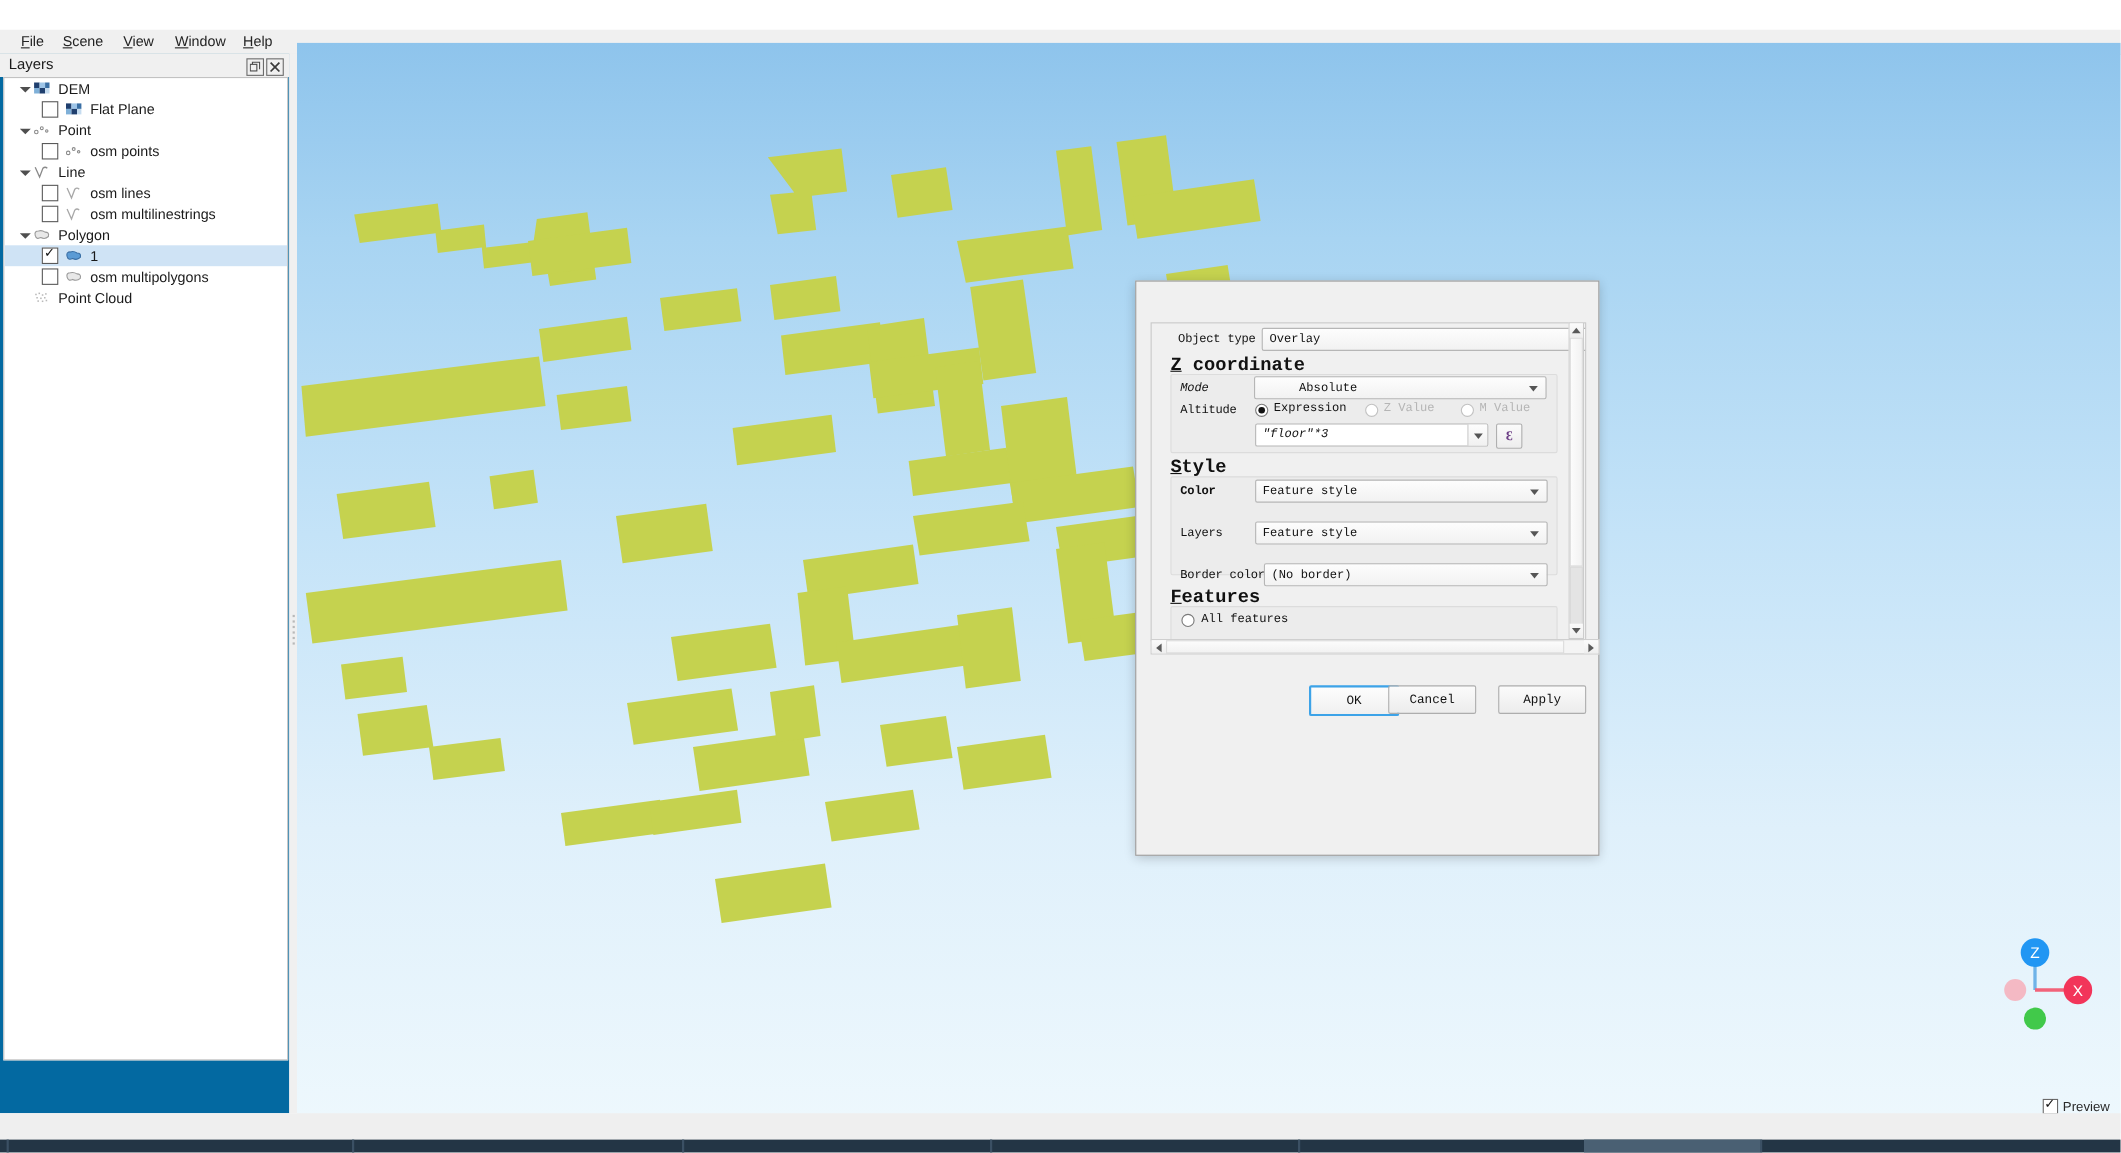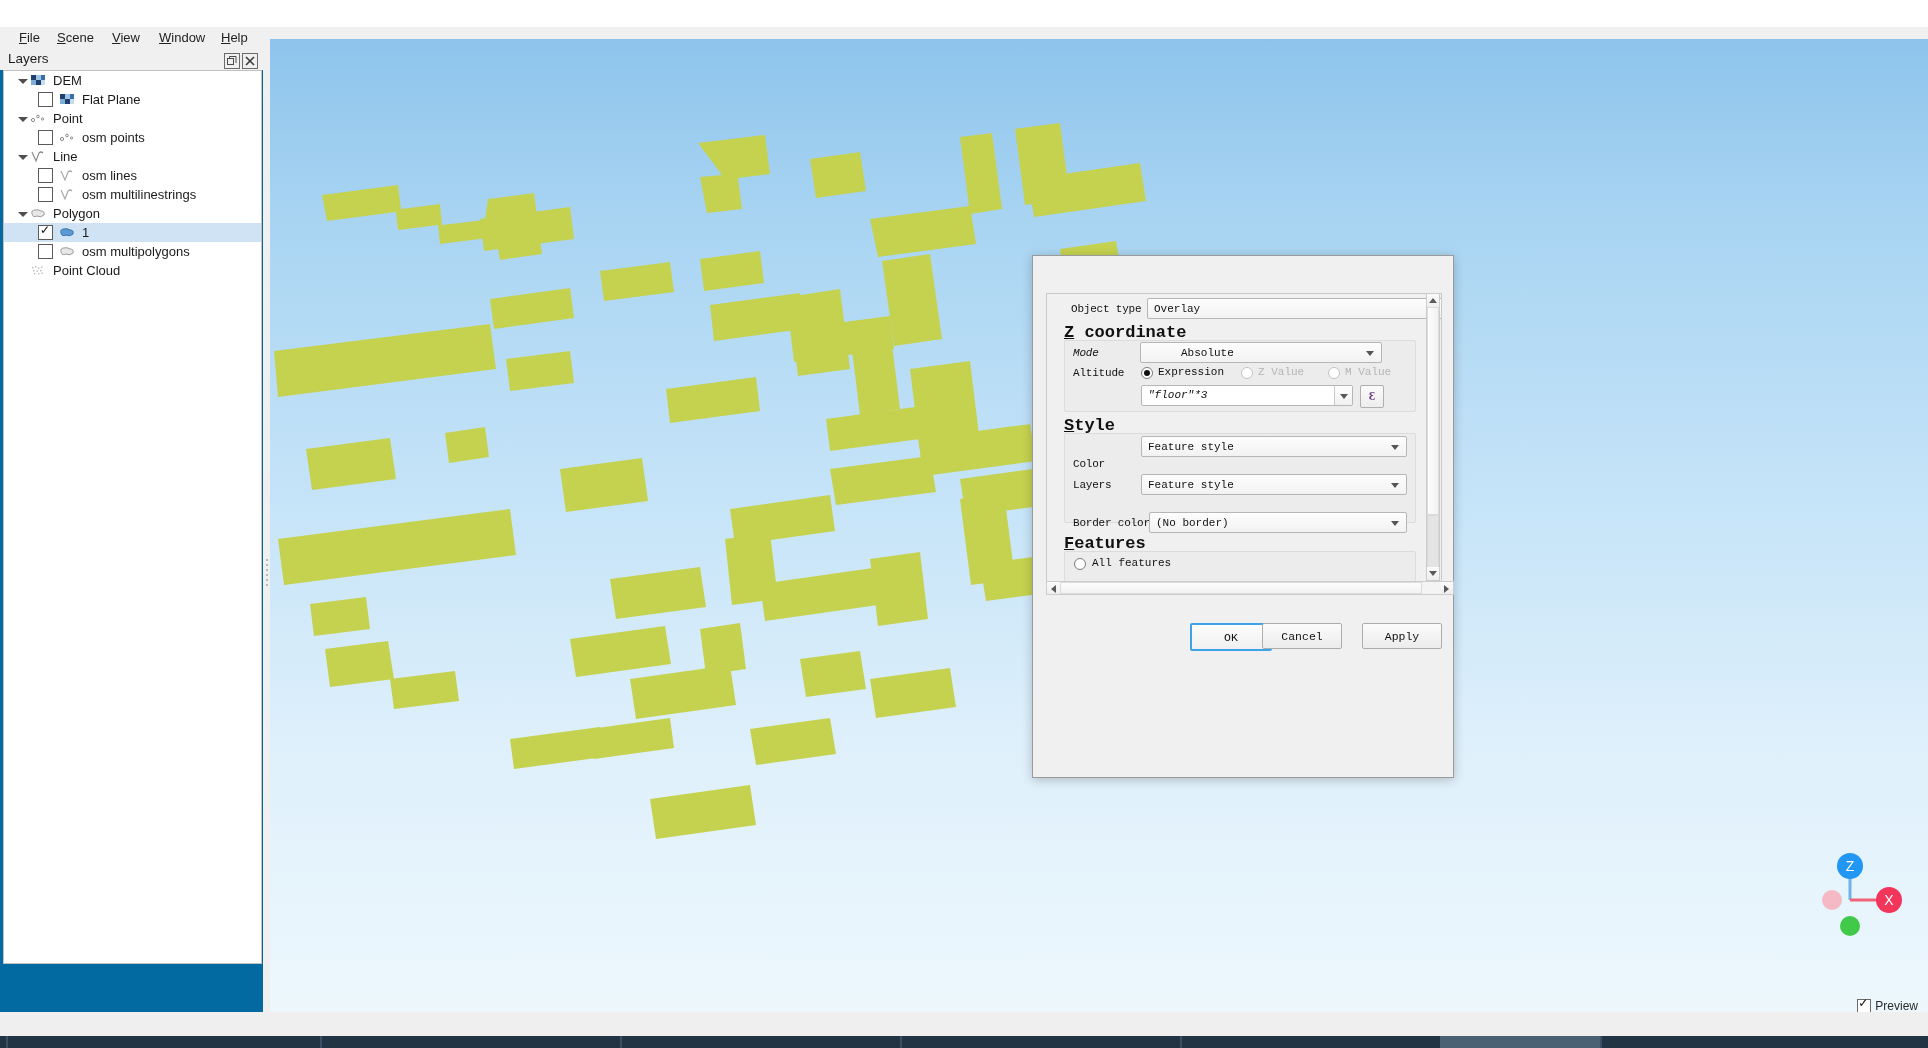--- a/index.html
+++ b/index.html
@@ -627,21 +627,21 @@
         <div class="frm-label" style="left:24px; top:9px;">Object type</div>
         <div class="combo" style="left:100px; top:4px; width:324px;">
           <span>Overlay</span>
           <span class="arr"></span>
         </div>
 
         <div class="grp-title" style="left:17px; top:29px;"><span class="acc">Z</span><span> coordinate</span></div>
         <div class="grp-box" style="left:17px; top:46px; width:350px; height:70px;"></div>
 
         <div class="frm-label" style="left:26px; top:53px;font-style:italic;">Mode</div>
-        <div class="combo" style="left:93px; top:48px; width:242px;padding-left:40px;">
+        <div class="combo" style="left:93px; top:48px; width:266px;padding-left:40px;">
           <span>Absolute</span>
           <span class="arr"></span>
         </div>
 
         <div class="frm-label" style="left:26px; top:73px;">Altitude</div>
 
         <div class="radio on" style="left:94px; top:73px;"></div>
         <div class="rlabel" style="left:111px; top:72px;">Expression</div>
 
         <div class="radio dis" style="left:194px; top:73px;"></div>
@@ -652,21 +652,21 @@
 
         <div class="editcombo" style="left:94px; top:91px; width:212px;">
           <span class="val">"floor"*3</span>
           <span class="dropbtn"></span>
         </div>
         <div class="expr-btn" style="left:313px; top:91px;">Ɛ</div>
 
         <div class="grp-title" style="left:17px; top:122px;"><span class="acc">S</span><span>tyle</span></div>
         <div class="grp-box" style="left:17px; top:139px; width:350px; height:88px;"></div>
 
-        <div class="frm-label" style="left:26px; top:164px;">Color</div>
+        <div class="frm-label" style="left:26px; top:147px;font-weight:bold;">Color</div>
         <div class="combo" style="left:94px; top:142px; width:266px;">
           <span>Feature style</span>
           <span class="arr"></span>
         </div>
 
         <div class="frm-label" style="left:26px; top:185px;">Layers</div>
         <div class="combo" style="left:94px; top:180px; width:266px;">
           <span>Feature style</span>
           <span class="arr"></span>
         </div>

